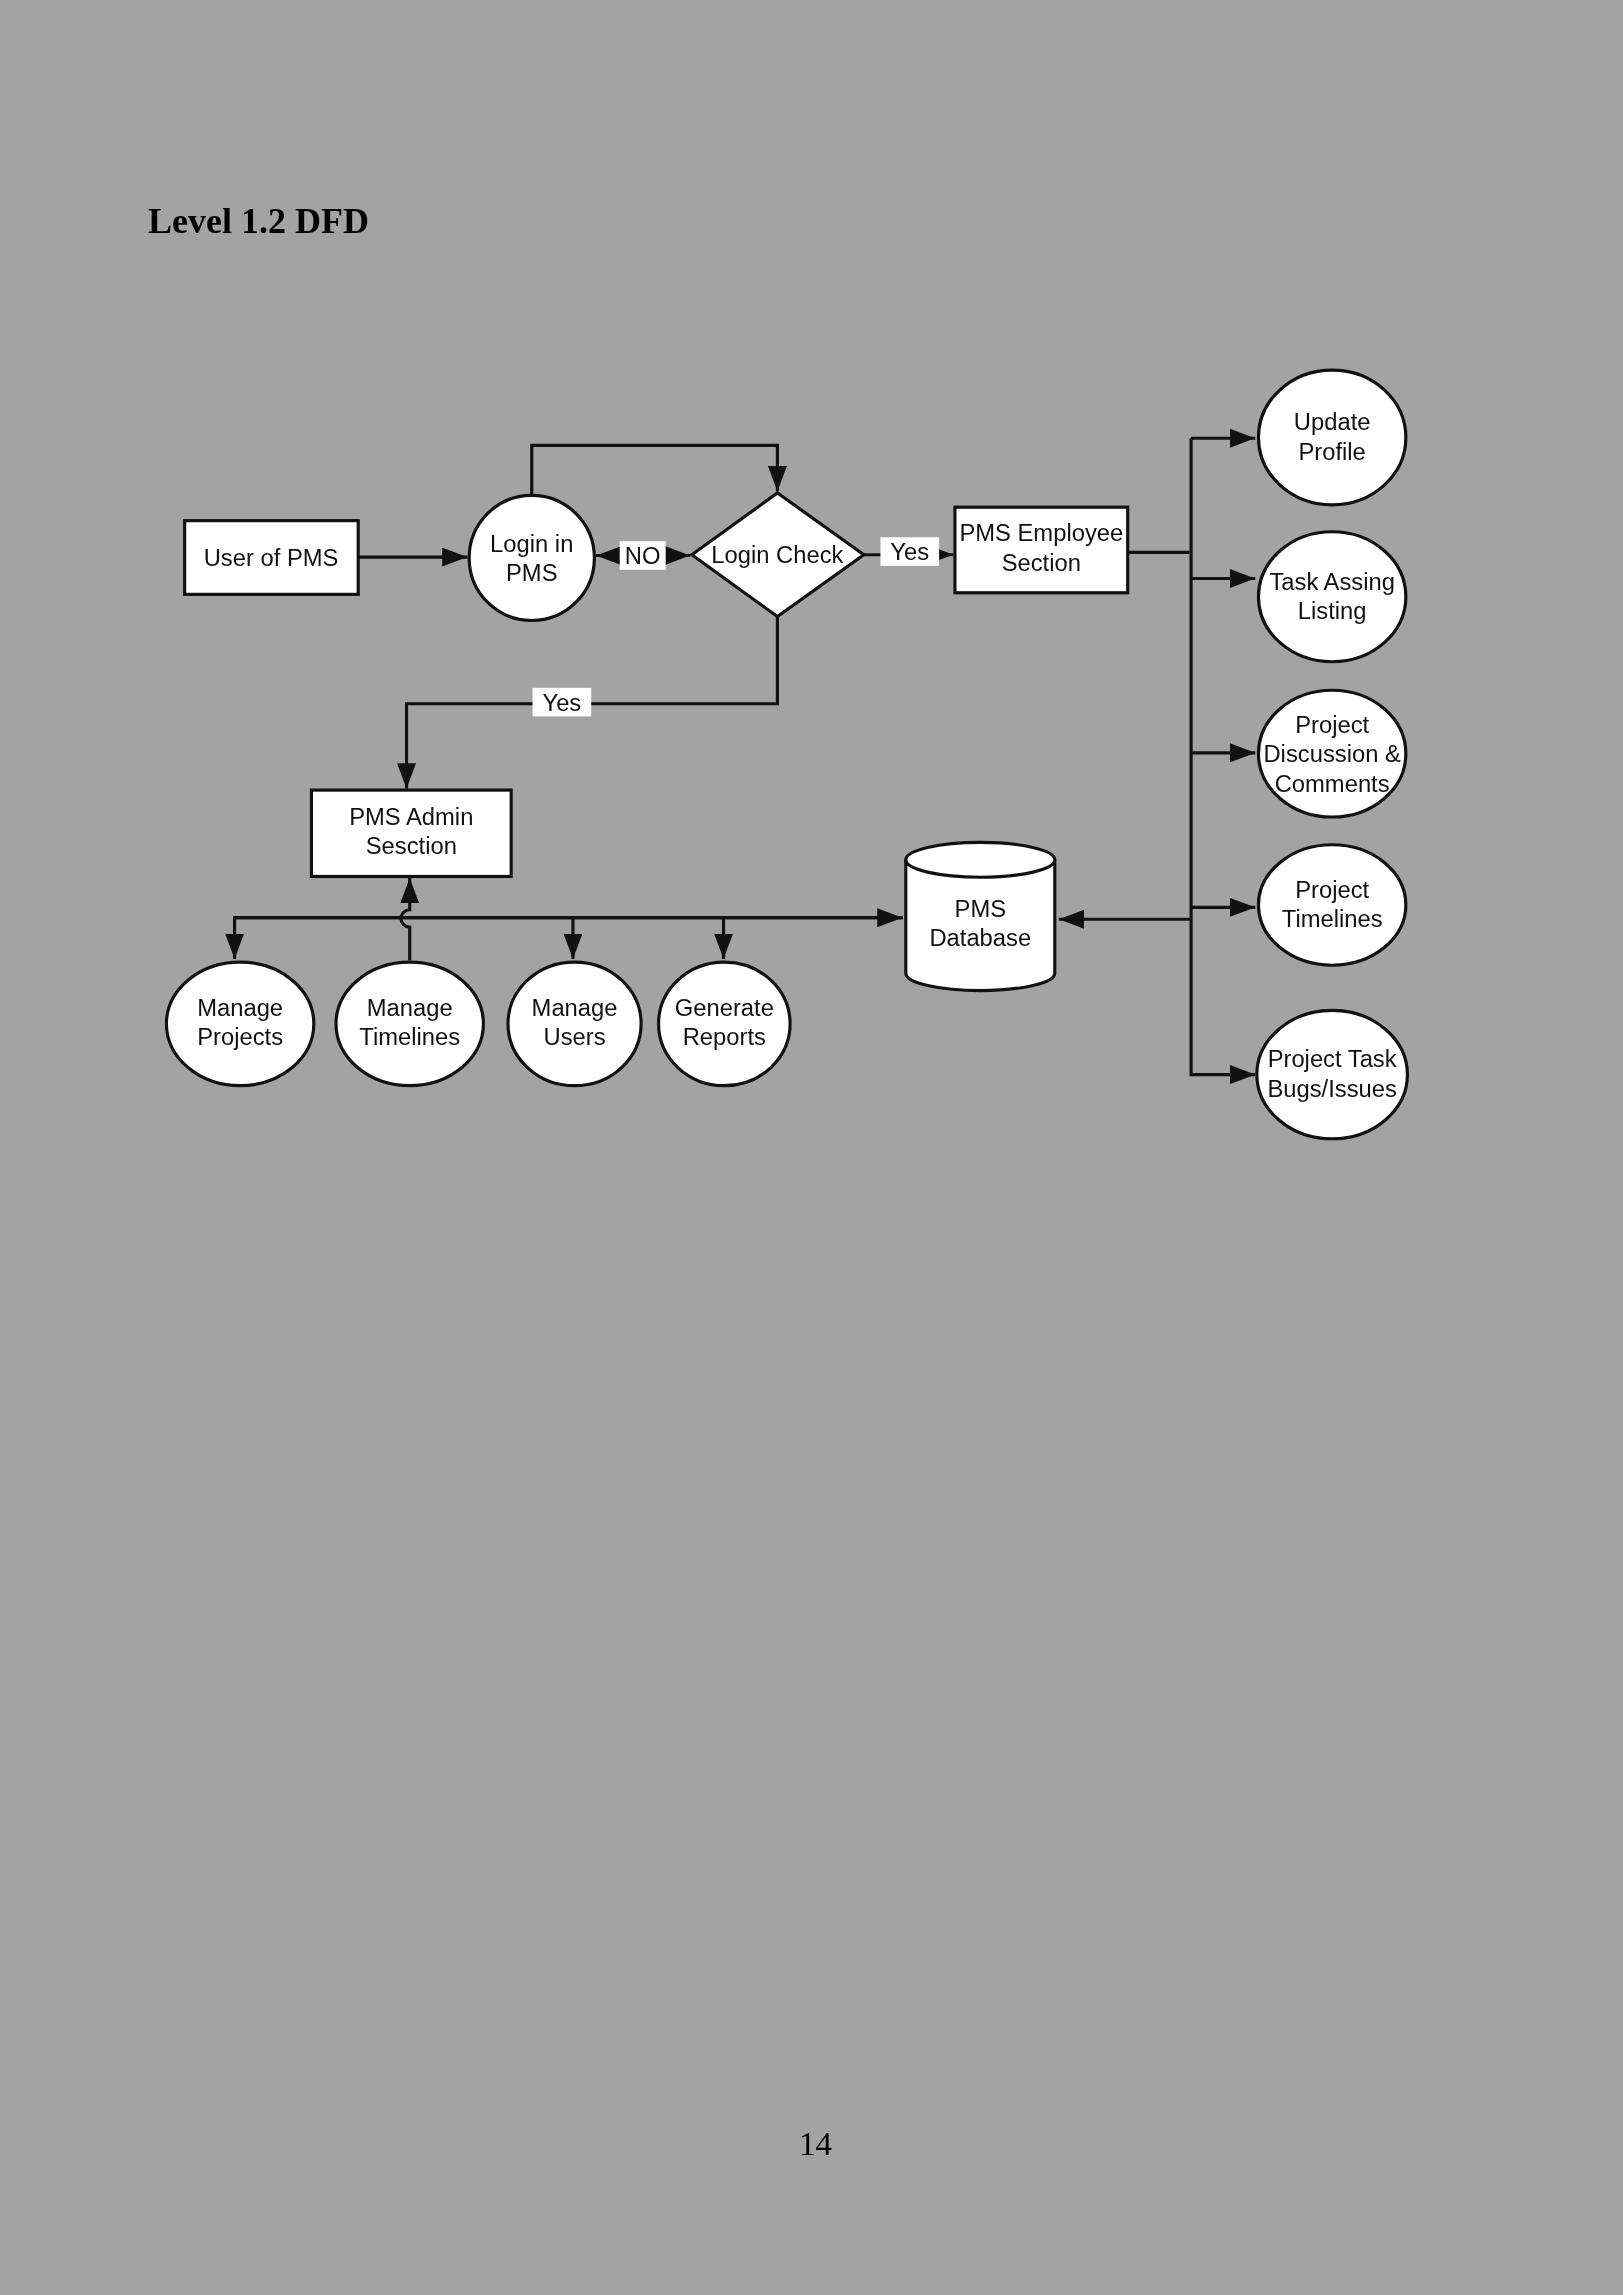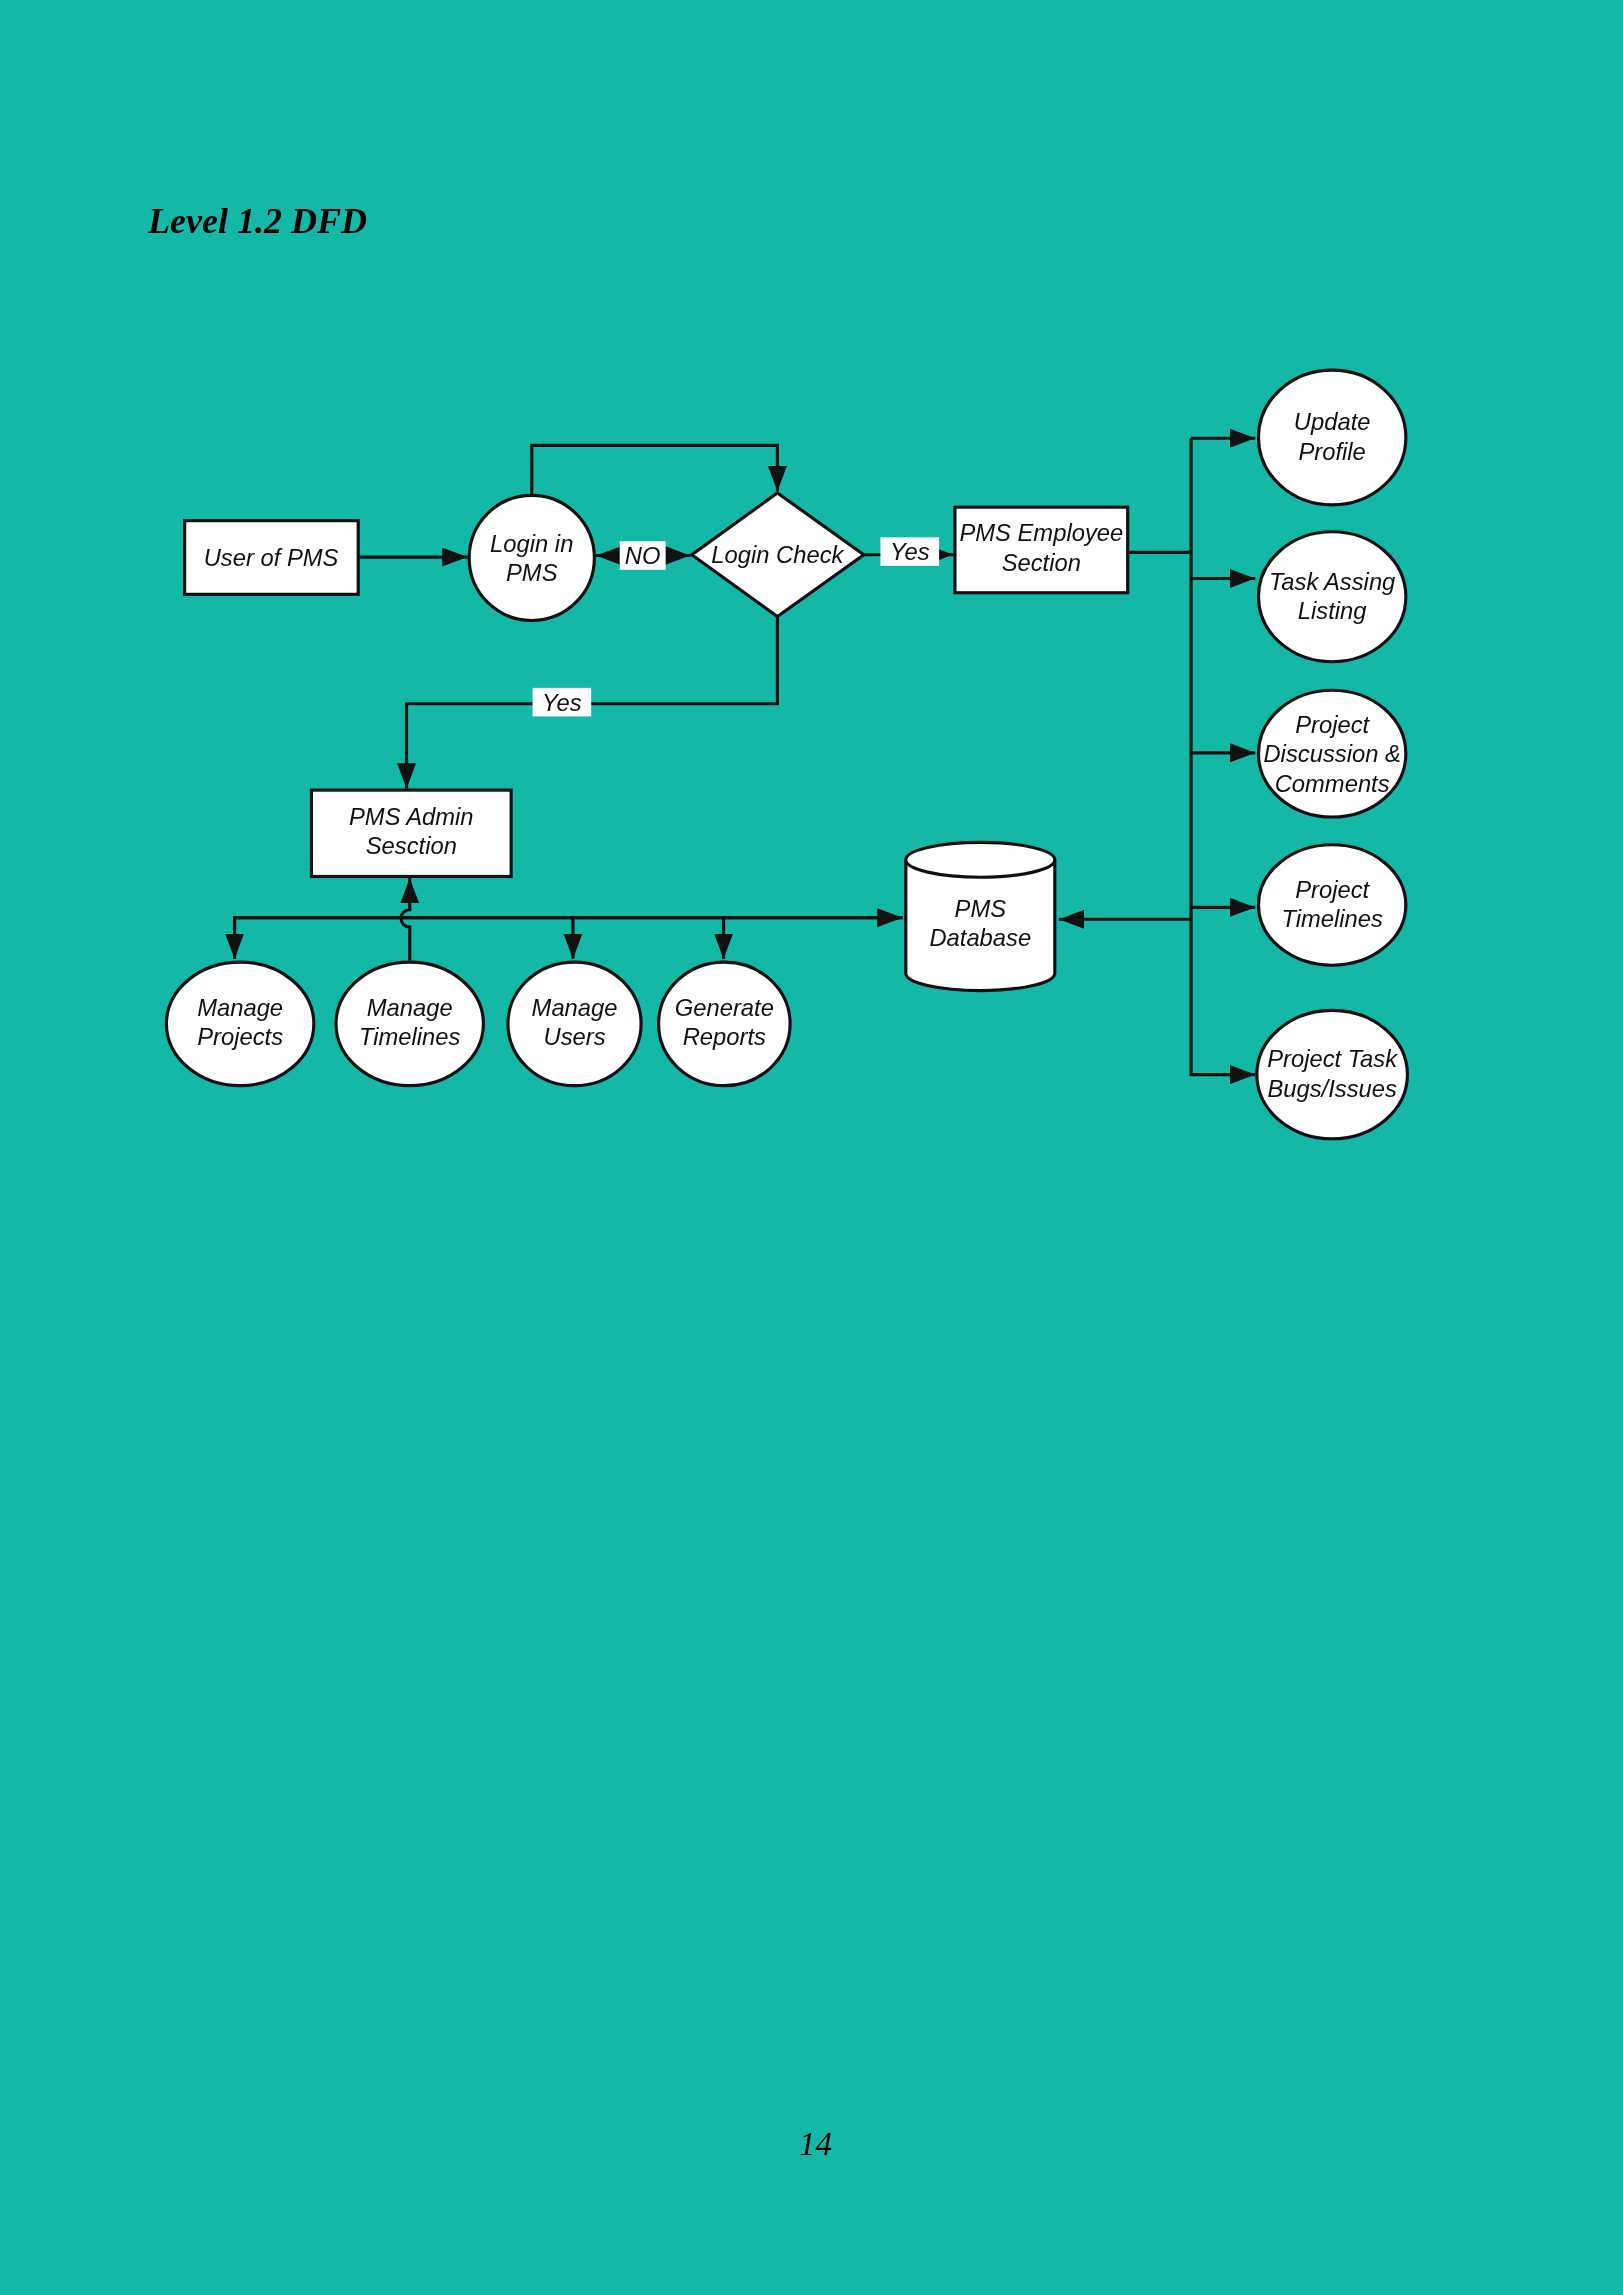--- a/index.html
+++ b/index.html
@@ -1,20 +1,19 @@
 <!DOCTYPE html>
 <html style="font-size:12.7px"><head>
 <meta charset="utf-8">
 <style>
   html,body { margin:0; padding:0; background:#ffffff; }
   .page {
     position:relative; width:1623px; height:2295px;
-    background:#14b8a6; overflow:hidden;
+    background:#a3a3a3; overflow:hidden;
     font-family:"Liberation Sans", sans-serif;
-    font-style:italic;
   }
   .doc-heading {
     position:absolute; left:148px; top:200px; margin:0;
     font-family:"Liberation Serif", serif; font-weight:bold;
     font-size:36px; color:#000;
   }
   .page-number {
     position:absolute; top:2126px; left:4px; width:100%;
     text-align:center; font-family:"Liberation Serif", serif;
     font-size:33px; color:#000;

